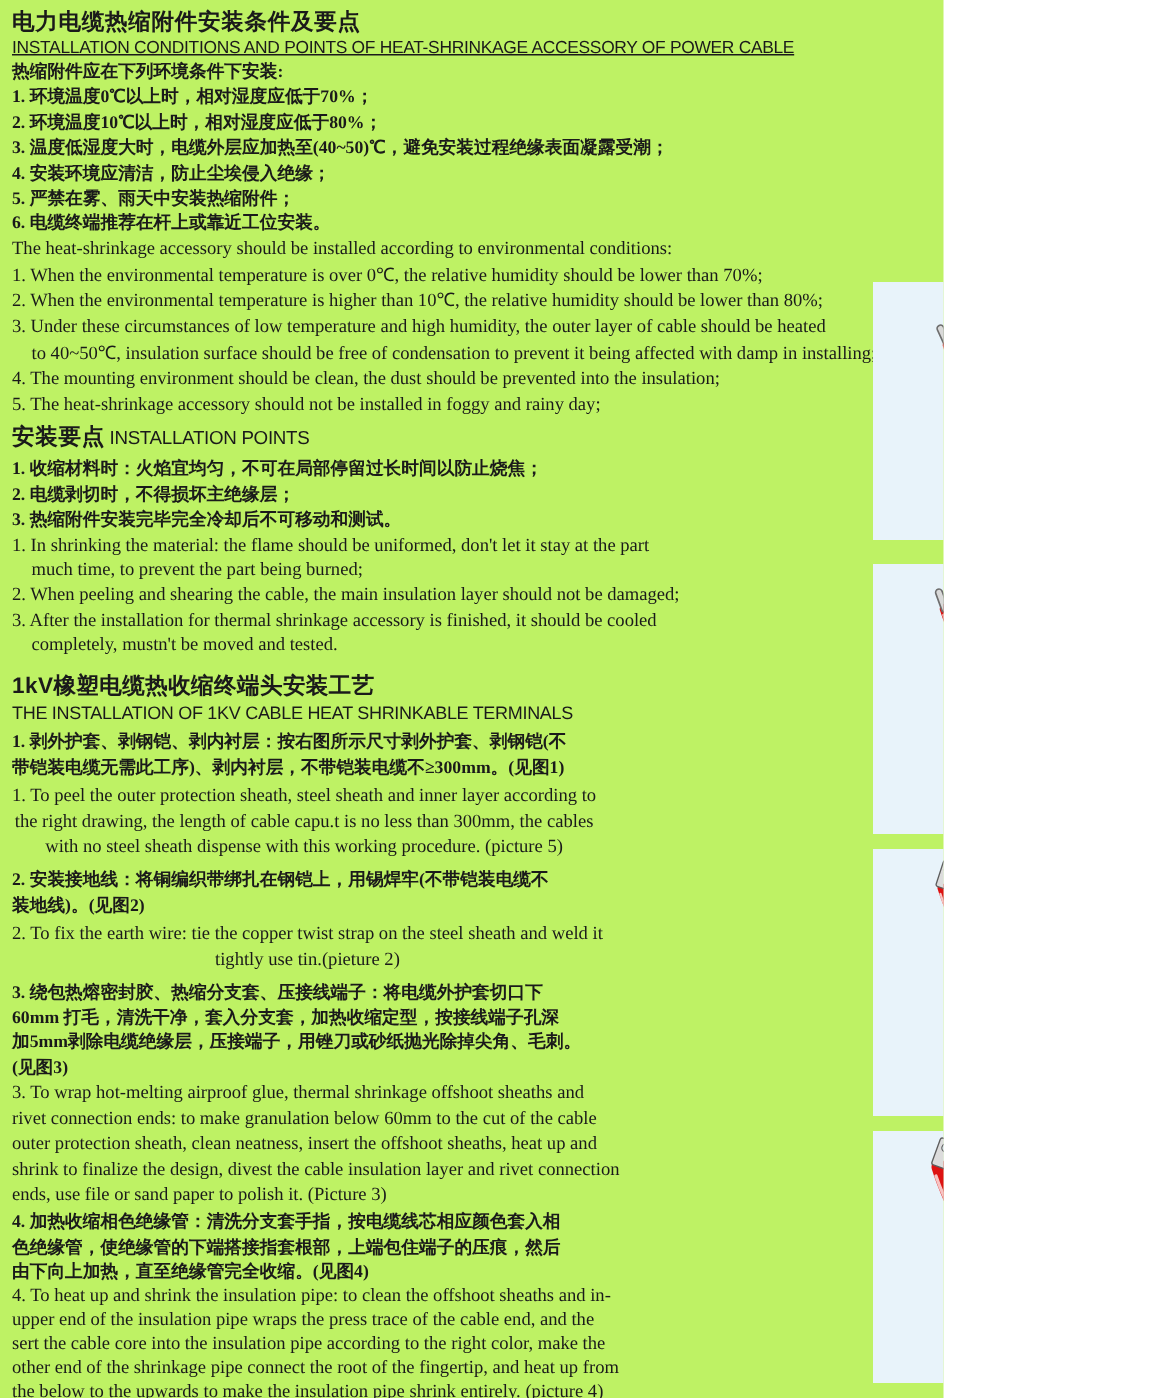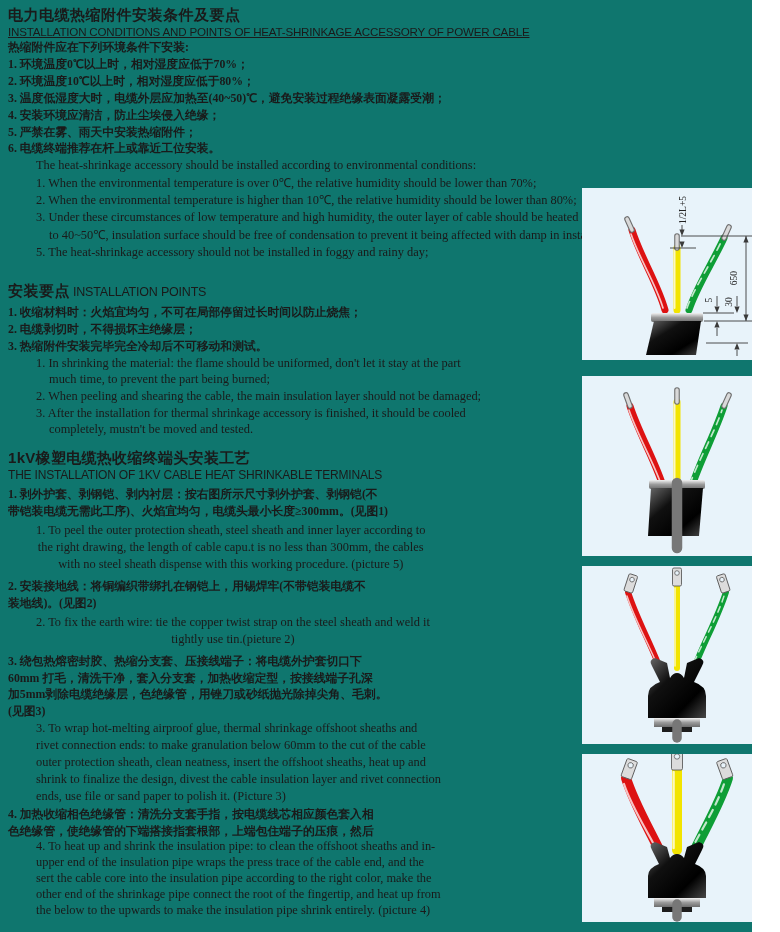--- a/index.html
+++ b/index.html
@@ -1,22 +1,22 @@
 <!DOCTYPE html>
 <html style="--panel-bg: #e8f3fa; --wire-red: #dd1212; --wire-yellow: #f2e400; --wire-green: #0e9e36; --ink: #1a1a1a;"><head>
 <meta charset="utf-8">
 <style>
   html,body{margin:0;padding:0;background:#ffffff;}
-  #page{position:relative;width:752px;height:932px;background:#0f766e;overflow:hidden;
+  #page{position:relative;width:629px;height:932px;background:#bef264;overflow:hidden;
         color:var(--ink,#1a1a1a);}
   
   .t-cn{font:bold 15px/19px "Liberation Sans",sans-serif;letter-spacing:.5px;white-space:nowrap;}
   .t-en{font:11.6px/15px "Liberation Sans",sans-serif;letter-spacing:-.2px;white-space:nowrap;text-decoration:underline;}
   .ln-cn{font:bold 11.8px/16.9px "Liberation Serif",serif;white-space:nowrap;}
-  .ln-en{font:12.4px/17.2px "Liberation Serif",serif;white-space:nowrap;margin-left:28px;}
+  .ln-en{font:12.4px/17.2px "Liberation Serif",serif;white-space:nowrap;}
   .cont{padding-left:13px;}
   header{position:absolute;left:8px;top:5px;}
   #sec-cond{position:absolute;left:8px;top:39px;}
   #sec-cond .ln-en{line-height:17.3px;}
   #sec-points{position:absolute;left:8px;top:282px;}
   .sec-head{height:22px;white-space:nowrap;}
   .h-cn{font:bold 15px "Liberation Sans",sans-serif;letter-spacing:.5px;}
   .h-en{font:12.5px "Liberation Sans",sans-serif;letter-spacing:-.2px;padding-left:3px;}
   #sec-points .ln-en{line-height:16.6px;}
   #sec-install{position:absolute;left:8px;top:449px;width:360px;}
@@ -84,20 +84,21 @@
     <div class="ln-cn">2. 环境温度10℃以上时，相对湿度应低于80%；</div>
     <div class="ln-cn">3. 温度低湿度大时，电缆外层应加热至(40~50)℃，避免安装过程绝缘表面凝露受潮；</div>
     <div class="ln-cn">4. 安装环境应清洁，防止尘埃侵入绝缘；</div>
     <div class="ln-cn">5. 严禁在雾、雨天中安装热缩附件；</div>
     <div class="ln-cn">6. 电缆终端推荐在杆上或靠近工位安装。</div>
     <div class="ln-en">The heat-shrinkage accessory should be installed according to environmental conditions:</div>
     <div class="ln-en">1. When the environmental temperature is over 0℃, the relative humidity should be lower than 70%;</div>
     <div class="ln-en">2. When the environmental temperature is higher than 10℃, the relative humidity should be lower than 80%;</div>
     <div class="ln-en">3. Under these circumstances of low temperature and high humidity, the outer layer of cable should be heated</div>
     <div class="ln-en cont">to 40~50℃, insulation surface should be free of condensation to prevent it being affected with damp in installing;</div>
+    <div class="ln-en">4. The mounting environment should be clean, the dust should be prevented into the insulation;</div>
     <div class="ln-en">5. The heat-shrinkage accessory should not be installed in foggy and rainy day;</div>
   </section>
 
   <section id="sec-points">
     <div class="sec-head">
       <span class="h-cn">安装要点</span><span class="h-en">INSTALLATION POINTS</span>
     </div>
     <div class="ln-cn">1. 收缩材料时：火焰宜均匀，不可在局部停留过长时间以防止烧焦；</div>
     <div class="ln-cn">2. 电缆剥切时，不得损坏主绝缘层；</div>
     <div class="ln-cn">3. 热缩附件安装完毕完全冷却后不可移动和测试。</div>
@@ -107,54 +108,55 @@
     <div class="ln-en">3. After the installation for thermal shrinkage accessory is finished, it should be cooled</div>
     <div class="ln-en cont">completely, mustn't be moved and tested.</div>
   </section>
 
   <section id="sec-install">
     <div class="h2-cn">1kV橡塑电缆热收缩终端头安装工艺</div>
     <div class="h2-en">THE INSTALLATION OF 1KV CABLE HEAT SHRINKABLE TERMINALS</div>
 
     <div class="step s1">
       <div class="ln-cn">1. 剥外护套、剥钢铠、剥内衬层：按右图所示尺寸剥外护套、剥钢铠(不</div>
-      <div class="ln-cn">带铠装电缆无需此工序)、火焰宜均匀，电缆头最小长度≥300mm。(见图1)</div>
+      <div class="ln-cn">带铠装电缆无需此工序)、剥内衬层，不带铠装电缆不≥300mm。(见图1)</div>
       <div class="en-blk">
         <div class="ln-en">1. To peel the outer protection sheath, steel sheath and inner layer according to</div>
         <div class="ln-en">the right drawing, the length of cable capu.t is no less than 300mm, the cables</div>
         <div class="ln-en">with no steel sheath dispense with this working procedure. (picture 5)</div>
       </div>
     </div>
 
     <div class="step s2">
       <div class="ln-cn">2. 安装接地线：将铜编织带绑扎在钢铠上，用锡焊牢(不带铠装电缆不</div>
       <div class="ln-cn">装地线)。(见图2)</div>
       <div class="en-blk">
         <div class="ln-en">2. To fix the earth wire: tie the copper twist strap on the steel sheath and weld it</div>
         <div class="ln-en">tightly use tin.(pieture 2)</div>
       </div>
     </div>
 
     <div class="step s3">
       <div class="ln-cn">3. 绕包热熔密封胶、热缩分支套、压接线端子：将电缆外护套切口下</div>
       <div class="ln-cn">60mm 打毛，清洗干净，套入分支套，加热收缩定型，按接线端子孔深</div>
-      <div class="ln-cn">加5mm剥除电缆绝缘层，色绝缘管，用锉刀或砂纸抛光除掉尖角、毛刺。</div>
+      <div class="ln-cn">加5mm剥除电缆绝缘层，压接端子，用锉刀或砂纸抛光除掉尖角、毛刺。</div>
       <div class="ln-cn">(见图3)</div>
       <div class="en-blk">
         <div class="ln-en">3. To wrap hot-melting airproof glue, thermal shrinkage offshoot sheaths and</div>
         <div class="ln-en">rivet connection ends: to make granulation below 60mm to the cut of the cable</div>
         <div class="ln-en">outer protection sheath, clean neatness, insert the offshoot sheaths, heat up and</div>
         <div class="ln-en">shrink to finalize the design, divest the cable insulation layer and rivet connection</div>
         <div class="ln-en">ends, use file or sand paper to polish it. (Picture 3)</div>
       </div>
     </div>
 
     <div class="step s4">
       <div class="ln-cn">4. 加热收缩相色绝缘管：清洗分支套手指，按电缆线芯相应颜色套入相</div>
       <div class="ln-cn">色绝缘管，使绝缘管的下端搭接指套根部，上端包住端子的压痕，然后</div>
+      <div class="ln-cn">由下向上加热，直至绝缘管完全收缩。(见图4)</div>
       <div class="en-blk">
         <div class="ln-en">4. To heat up and shrink the insulation pipe: to clean the offshoot sheaths and in-</div>
         <div class="ln-en">upper end of the insulation pipe wraps the press trace of the cable end, and the</div>
         <div class="ln-en">sert the cable core into the insulation pipe according to the right color, make the</div>
         <div class="ln-en">other end of the shrinkage pipe connect the root of the fingertip, and heat up from</div>
         <div class="ln-en">the below to the upwards to make the insulation pipe shrink entirely. (picture 4)</div>
       </div>
     </div>
   </section>
 

